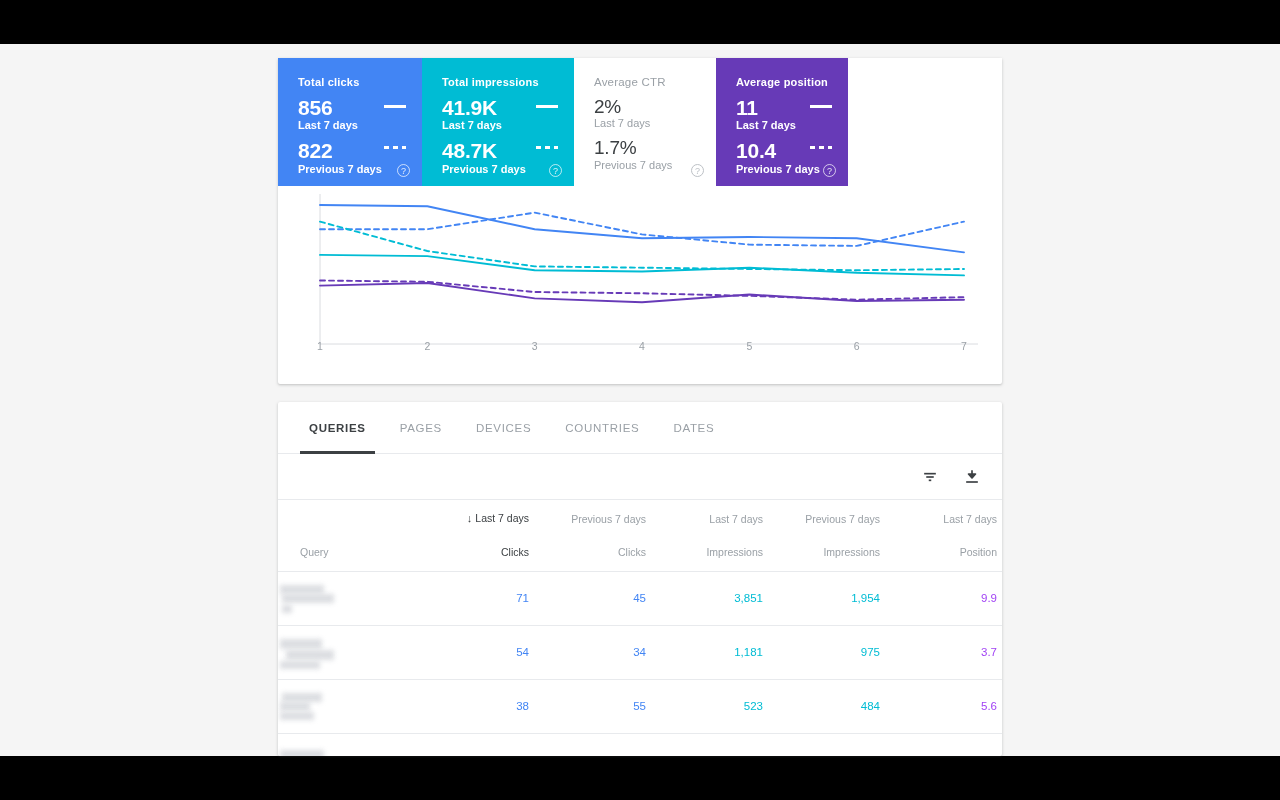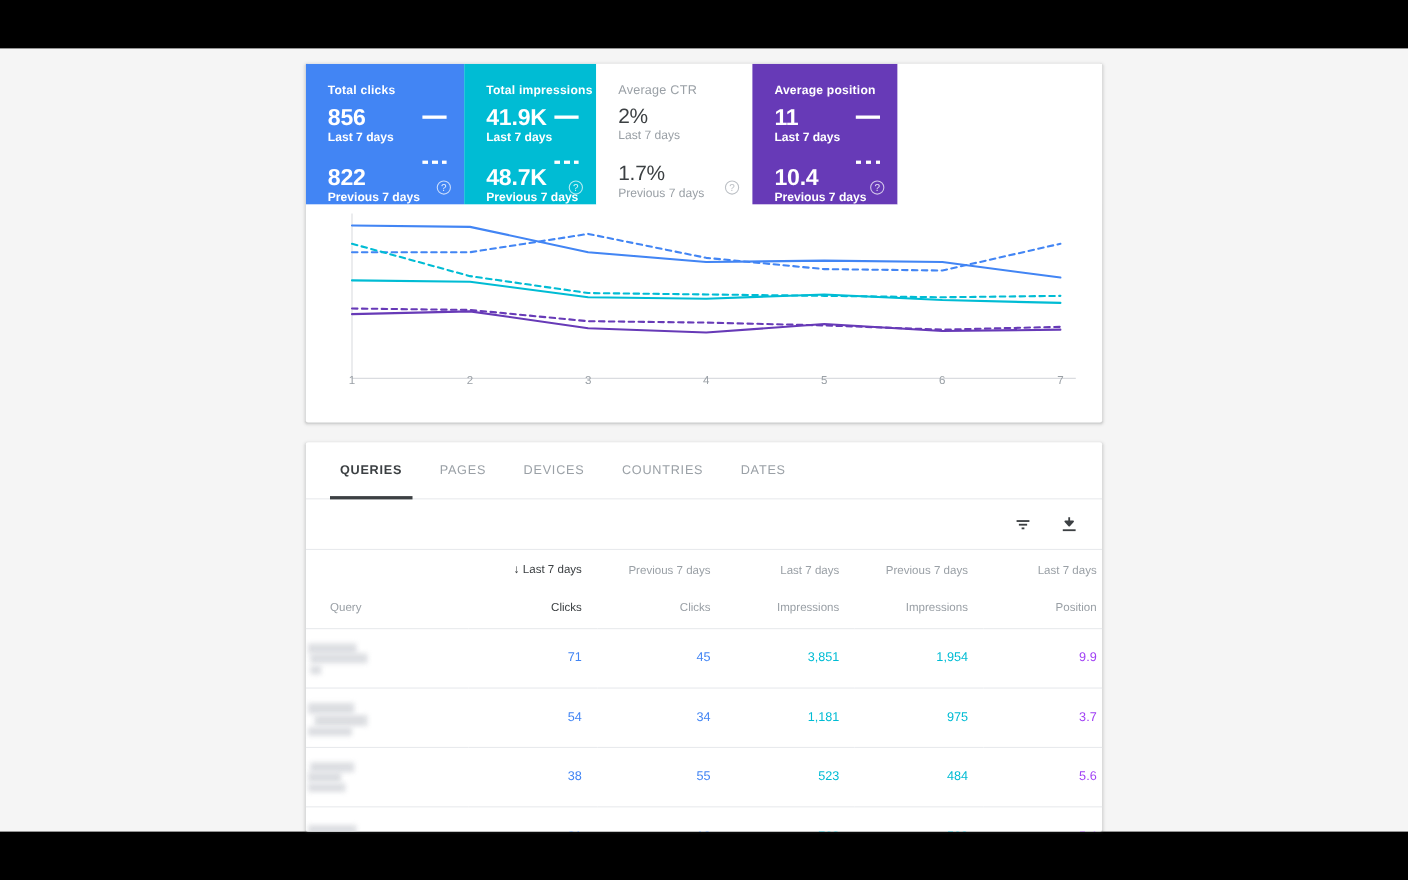--- a/index.html
+++ b/index.html
@@ -36,40 +36,40 @@
     width: 724px; height: 128px;
     display: flex;
     overflow: hidden;
   }
   .metric {
     position: relative;
     padding: 18px 20px 0 20px;
     flex: 0 0 auto;
   }
   .metric.m-clicks      { width: 144px; background: #4285f4; }
-  .metric.m-impressions { width: 120px; background: #00bcd4; }
+  .metric.m-impressions { width: 152px; background: #00bcd4; }
   .metric.m-ctr         { width: 142px; background: #ffffff; }
   .metric.m-position    { width: 132px; background: #673ab7; }
   .metric.filler        { flex: 1 1 auto; background: #ffffff; }
 
   .metric .m-title {
     font-size: 11px; font-weight: bold; letter-spacing: .2px;
     color: #ffffff; margin-bottom: 9px; white-space: nowrap;
   }
   .metric.m-ctr .m-title { color: #9aa0a6; font-weight: normal; font-size: 11.5px; }
 
   .metric .m-big {
     font-size: 21px; font-weight: bold; color: #fff; line-height: 1.02;
     letter-spacing: -.2px;
   }
   .metric .m-sub {
     font-size: 11px; font-weight: bold; color: #fff; margin-top: 1px;
     white-space: nowrap;
   }
-  .metric .m-group2 { margin-top: 20px; }
+  .metric .m-group2 { margin-top: 9px; }
   .metric.m-ctr .m-big { color: #3c4043; font-weight: normal; font-size: 19px; }
   .metric.m-ctr .m-sub { color: #9aa0a6; font-weight: normal; }
 
   .legend-mark {
     position: absolute; right: 16px;
     width: 22px; height: 3px;
   }
   .legend-mark.solid { background: #fff; }
   .legend-mark.dashed {
     background: repeating-linear-gradient(to right,#fff 0 5px,transparent 5px 9px);

